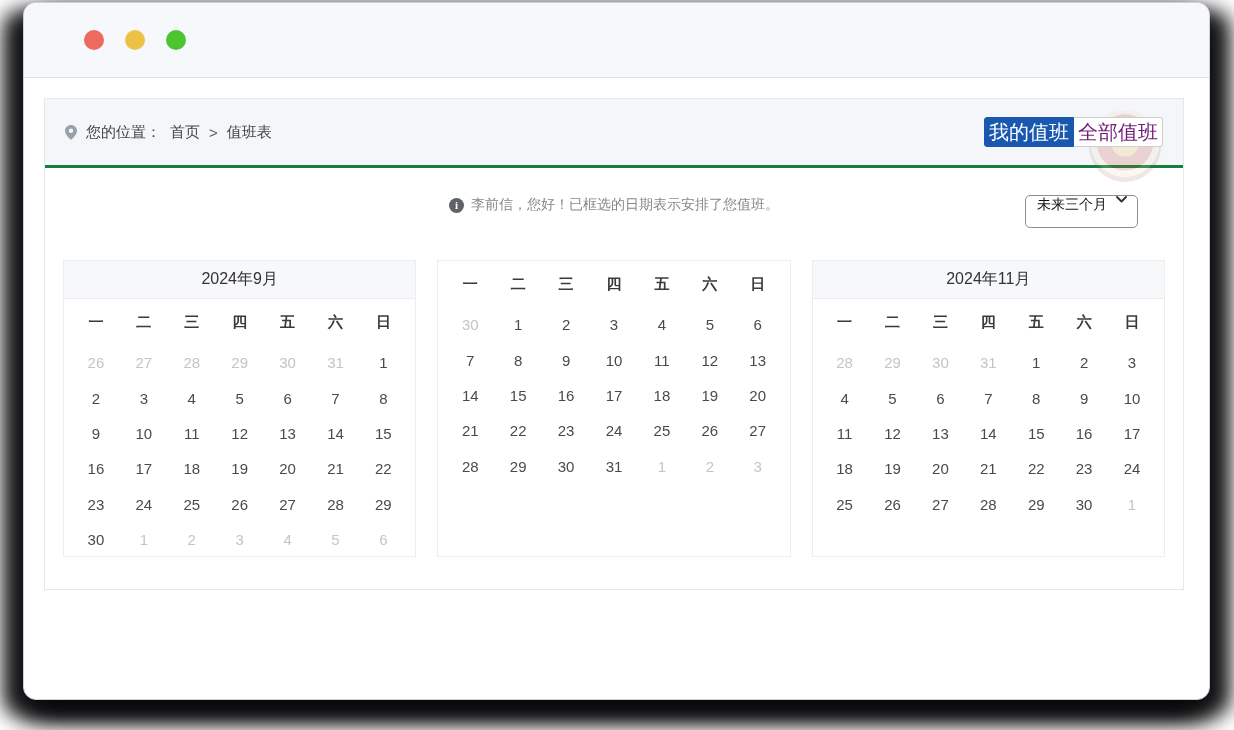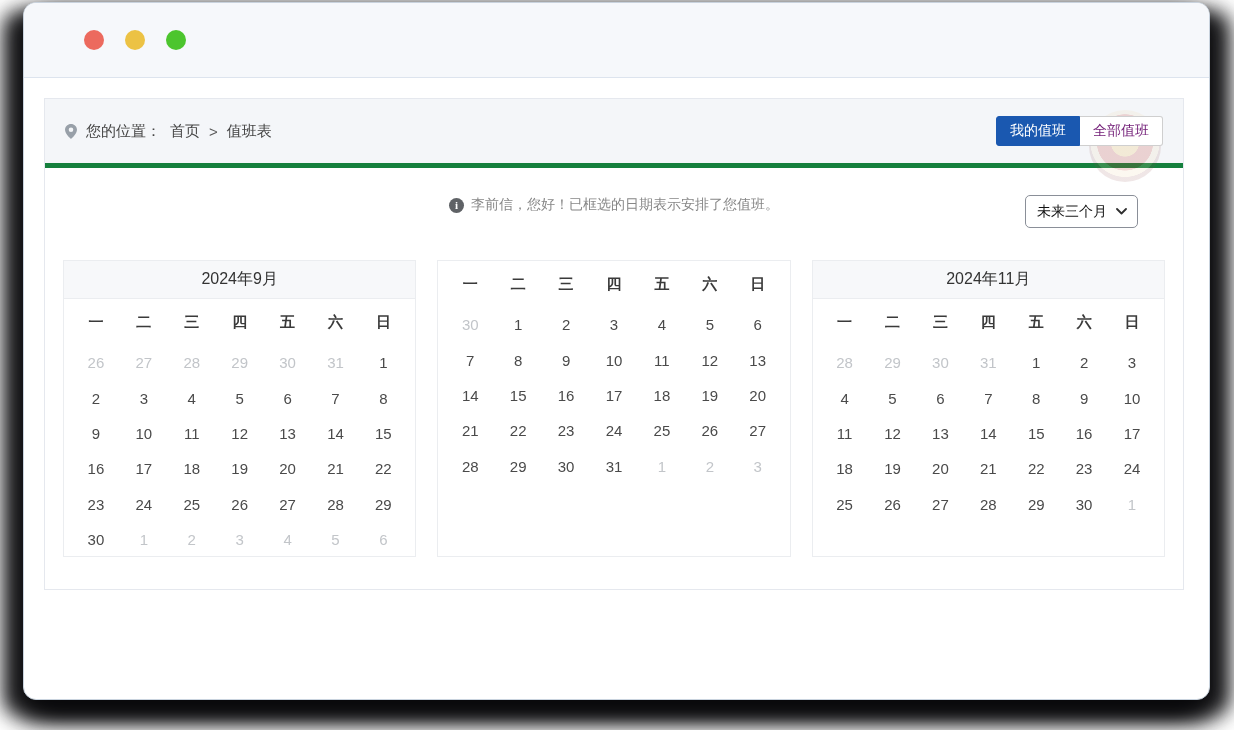--- a/index.html
+++ b/index.html
@@ -17,55 +17,55 @@
     overflow:hidden; }
 
   .titlebar { height:75px; background:#f6f8fb; border-bottom:1px solid #dde4ee;
     display:flex; align-items:center; padding-left:60px; }
   .dot { width:20px; height:20px; border-radius:50%; margin-right:21px; display:inline-block; cursor:pointer; }
 
   
   .panel { position:absolute; left:20px; top:95px; width:1140px; height:492px;
     background:#ffffff; border:1px solid #e5e8ee; }
 
-  .bar { position:relative; height:69px; background:#f4f6f9; border-bottom:5px solid #15803d;
+  .bar { position:relative; height:69px; background:#f4f6f9; border-bottom:3px solid #15803d;
     display:flex; align-items:center; padding:0 20px; }
   .bc-left { display:flex; align-items:center; gap:9px; font-size:15px; color:#454545; }
   .bc-left .pin { display:flex; align-items:center; }
   .bc-home { cursor:pointer;font-family:Liberation Serif, serif; }
   .bc-sep { color:#5a5a5a; }
 
   .emblem { position:absolute; right:22px; top:11px; width:72px; height:72px; border-radius:50%;
     background: radial-gradient(circle at 50% 45%,
       rgba(236,196,110,.65) 0 26%,
       rgba(196,70,60,.55) 27% 52%,
       rgba(238,214,170,.45) 53% 64%,
       rgba(140,70,70,.35) 65% 74%,
       transparent 75%);
     opacity:.38; z-index:0; }
 
   .toggle { margin-left:auto; display:flex; z-index:1; }
-  .btn { height:30px; padding:0 13px; font-size:14px; cursor:pointer;
+  .btn { height:30px; padding:0 4px; font-size:20px; cursor:pointer;
     font-family:"Liberation Sans","DejaVu Sans",sans-serif; }
   .btn.active { background:#1a58b0; color:#ffffff; border:1px solid #1a58b0;
     border-radius:3px 0 0 3px; }
   .btn.plain { background:#ffffff; color:#701a75; border:1px solid #cfcfcf;
     border-left:none; border-radius:0 3px 3px 0; }
 
   
   .notice-row { position:relative; height:34px; margin-top:27px; }
   .notice { position:absolute; left:50%; transform:translateX(-50%); top:1px;
     display:flex; align-items:center; gap:7px; font-size:14px; color:#878787; white-space:nowrap; }
   .info-ic { width:15px; height:15px; border-radius:50%; background:#5f6266; color:#ffffff;
     font-size:11px; font-weight:700; display:flex; align-items:center; justify-content:center;
     font-family:"Liberation Serif",serif; flex:0 0 auto; }
 
   .select { position:absolute; right:45px; top:0; height:33px; min-width:95px;
     background:#ffffff; border:1px solid #8a8f98; border-radius:5px;
-    display:flex; align-items:center; gap:9px; padding:0 10px 0 11px;
+    display:flex; align-items:flex-start; gap:9px; padding:0 10px 0 11px;
     font-size:14px; color:#111111; cursor:pointer; }
 
   
   .cals { display:flex; gap:21px; padding:12px 18px; margin-top:19px; }
   .cal { flex:1; height:297px; border:1px solid #ebedf0; background:#ffffff; overflow:hidden; }
   .cal-head { height:38px; background:#f7f8fa; border-bottom:1px solid #ebedf0;
     display:flex; align-items:center; justify-content:center; font-size:16px; color:#333333; }
   .grid { display:grid; grid-template-columns:repeat(7,1fr); grid-template-rows:46px;
     grid-auto-rows:35.4px; padding:0 8px; }
   .cell { display:flex; align-items:center; justify-content:center; }

